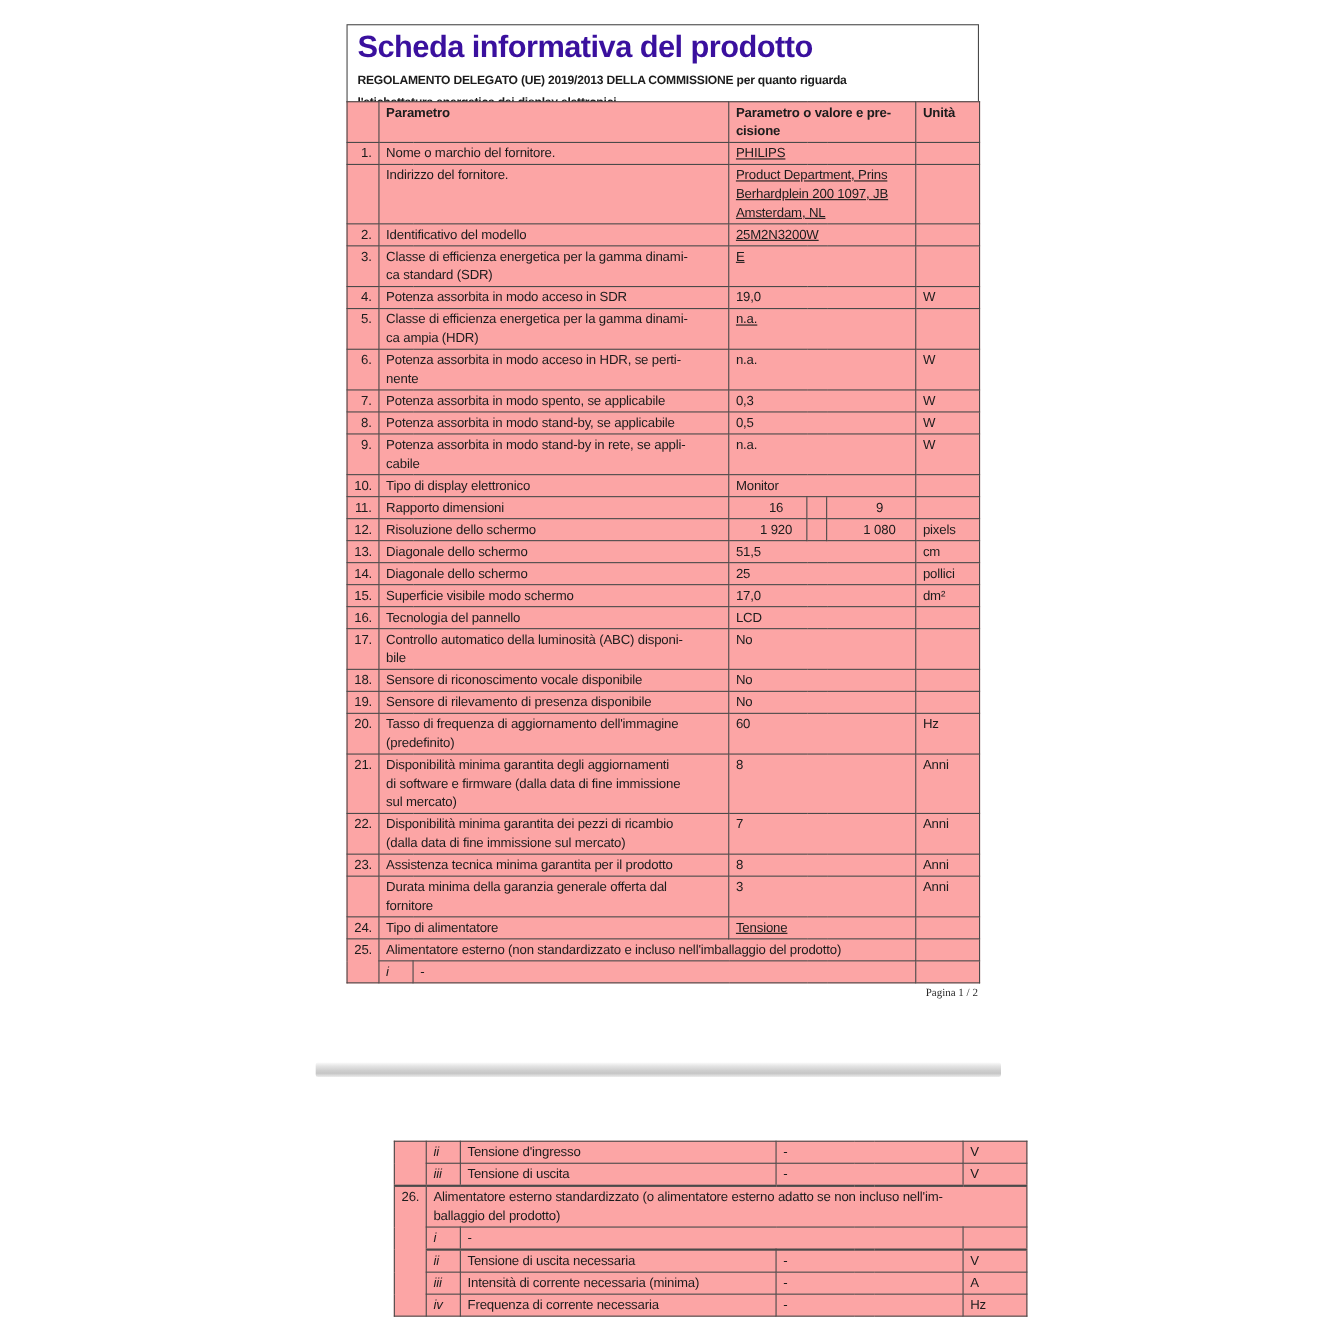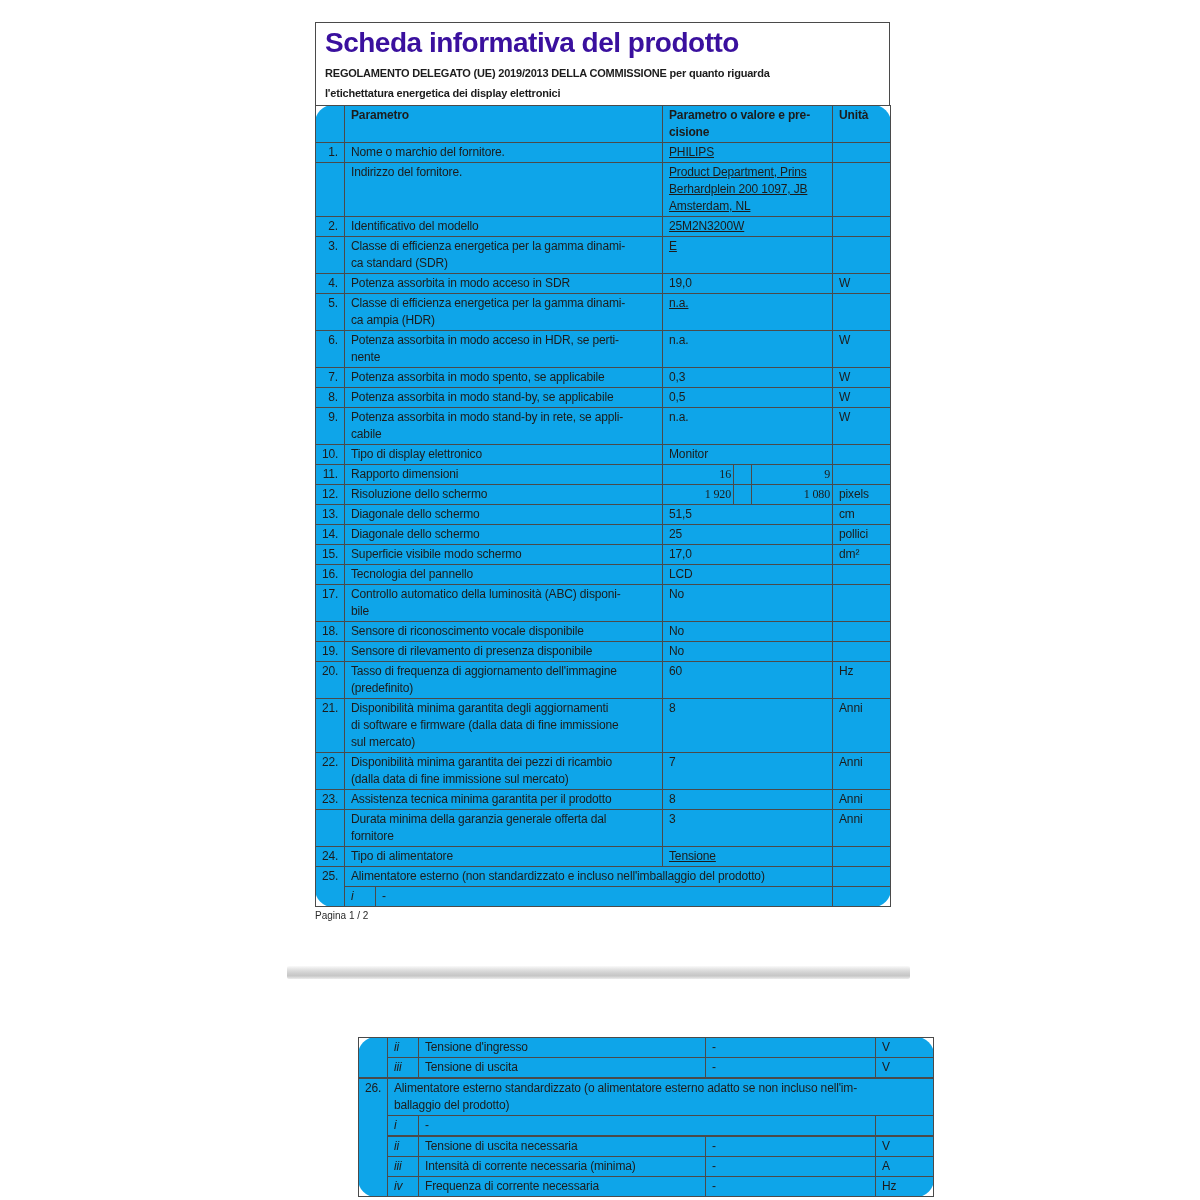--- a/index.html
+++ b/index.html
@@ -5,55 +5,55 @@
   html,body{margin:0;padding:0;}
   body{
     width:1200px;height:1200px;background:#ffffff;position:relative;
     font-family:"Liberation Sans",sans-serif;color:#1c1c1c;
   }
   .page{position:absolute;left:315px;width:575px;}
   .page1{top:22px;}
   .page2{top:1037px;margin-left:43px;}
 
   .title-box{
-    box-sizing:border-box;border:1px solid #4a4a4a;height:84px;
+    box-sizing:border-box;border:1px solid #4a4a4a;height:71px;
     padding:3px 10px 0 9px;overflow:hidden;background:#fff;
   }
   h1.doc-title{
     margin:0;font-size:28px;line-height:33px;font-weight:700;
     letter-spacing:-0.5px;
   }
   .subtitle{
     margin:4px 0 0 0;font-size:11px;font-weight:700;line-height:20px;
     white-space:pre-line;letter-spacing:-0.2px;
   }
 
   table.fiche{
     border-collapse:collapse;table-layout:fixed;width:575px;margin-top:-1px;
-    background:#0ea5e9;
-    border-radius:18px;
+    background:#fca5a5;
   }
   table.fiche td{
     border:1px solid #4a4a4a;vertical-align:top;
     font-size:12px;line-height:17px;letter-spacing:-0.15px;
     padding:1px 6px 1px 6px;white-space:pre-line;overflow:hidden;
   }
   td.num{text-align:right;padding-right:3px;padding-left:2px;}
   td.param{padding-left:7px;}
   td.sub{font-style:italic;padding-left:6px;}
   td.val.alignright{text-align:left;}
   td.val.alignleft{text-align:left;text-decoration:underline;}
-  td.val.aligncenter{text-align:right;padding-left:17px;padding-right:2px;font-family:Liberation Serif, serif;}
+  td.val.aligncenter{text-align:center;padding-left:17px;padding-right:2px;}
   td.hdr{font-weight:700;}
   td.unit{padding-left:5px;}
   .thickb{border-bottom-width:2px !important;}
 
   .pagefoot{
-    text-align:left;font-size:10px;margin-top:3px;color:#2a2a2a;
+    text-align:right;font-size:10px;margin-top:3px;color:#2a2a2a;
     padding-right:1px;
+    font-family:Liberation Serif, serif;
   }
   .page-separator{
     position:absolute;left:287px;top:966px;width:623px;height:13px;
     background:linear-gradient(to bottom,#fafafa 0%,#e3e3e3 25%,#cfcfcf 55%,#c6c6c6 75%,#ececec 100%);
     border-radius:2px;
   }
 </style>
 </head>
 <body>
 

